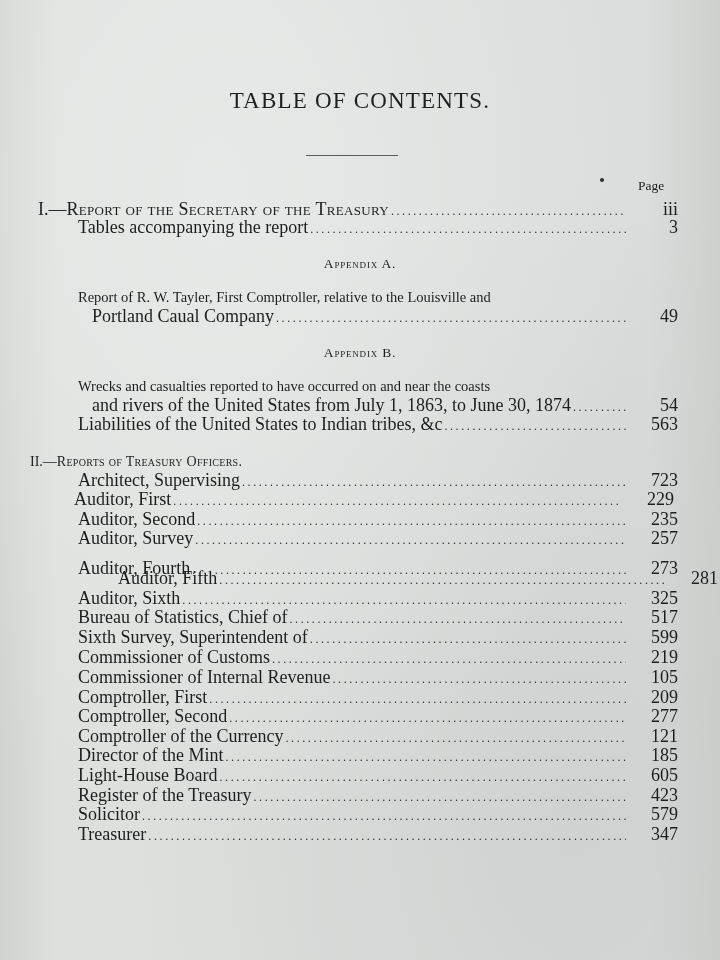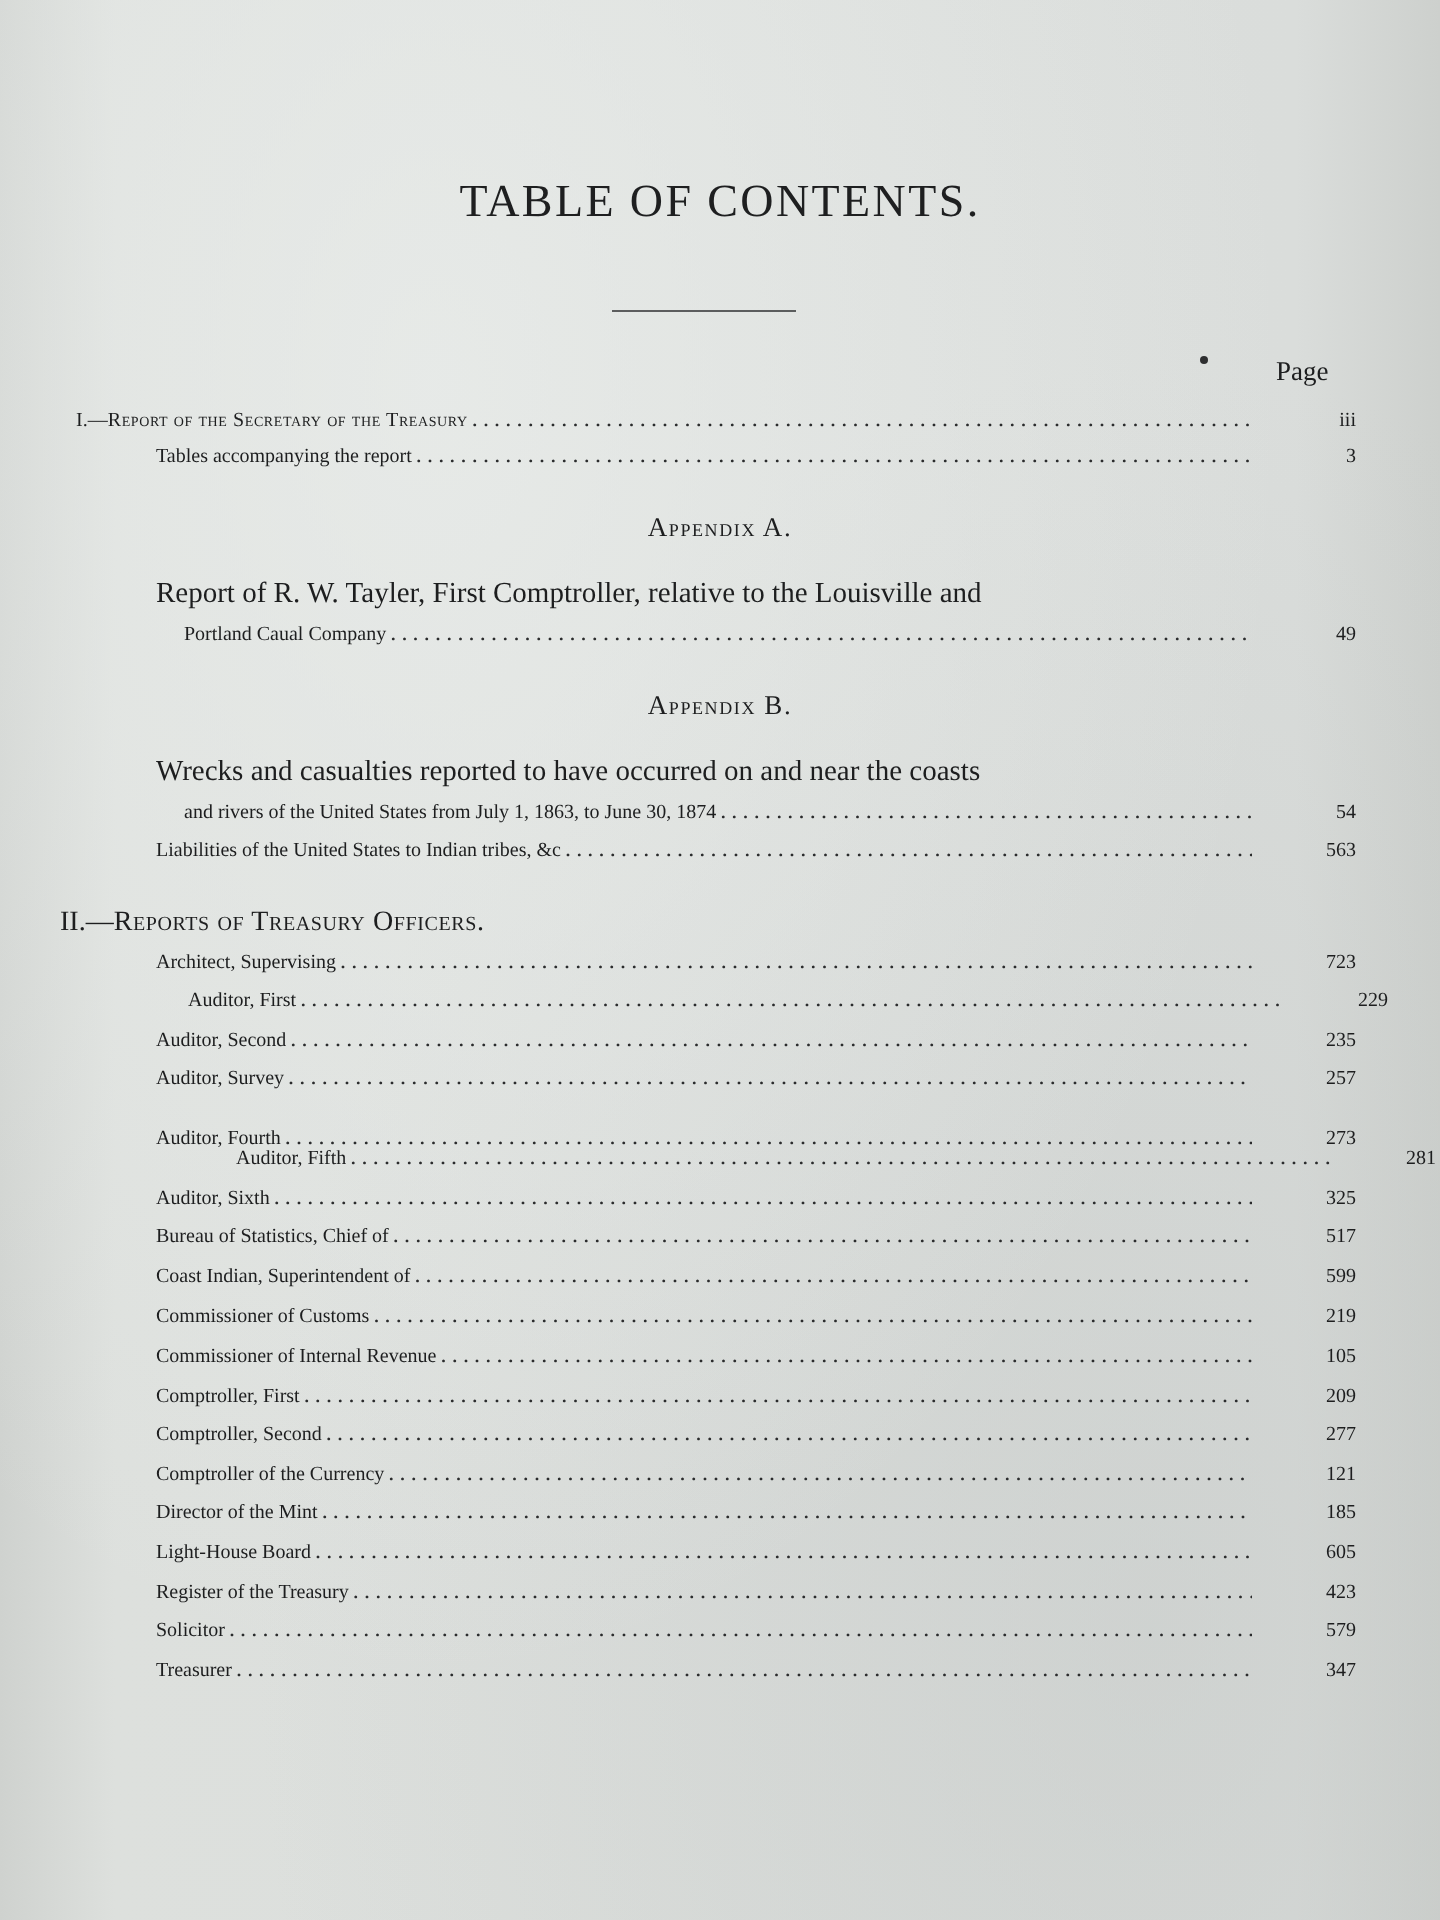--- a/index.html
+++ b/index.html
@@ -55,21 +55,21 @@
     .page-col-header {
       position: absolute;
       left: 638px;
       top: 178px;
       font-size: 13.5px;
     }
     .entry {
       position: absolute;
       display: flex;
       align-items: baseline;
-      font-size: 10px;
+      font-size: 18px;
       line-height: 19px;
       white-space: nowrap;
     }
     .entry .label {
       flex: 0 0 auto;
     }
     .entry .dots {
       flex: 1 1 auto;
       overflow: hidden;
       margin: 0 6px 0 2px;
@@ -161,21 +161,21 @@
   <div class="section-head" style="left:30px; top:452px;">
     <span>II.—</span><span class="sc">Reports of Treasury Officers.</span>
   </div>
 
   <div id="section-two-list">
     <div class="entry" style="left:78px; top:471px; width:600px;">
         <span class="label">Architect, Supervising</span>
         <span class="dots"></span>
         <span class="pg">723</span>
       </div>
-    <div class="entry" style="left:94px; top:490px; width:600px;">
+    <div class="entry" style="left:74px; top:490px; width:600px;">
         <span class="label">Auditor, First</span>
         <span class="dots"></span>
         <span class="pg">229</span>
       </div>
     <div class="entry" style="left:78px; top:510px; width:600px;">
         <span class="label">Auditor, Second</span>
         <span class="dots"></span>
         <span class="pg">235</span>
       </div>
     <div class="entry" style="left:78px; top:529px; width:600px;">
@@ -197,21 +197,21 @@
         <span class="label">Auditor, Sixth</span>
         <span class="dots"></span>
         <span class="pg">325</span>
       </div>
     <div class="entry" style="left:78px; top:608px; width:600px;">
         <span class="label">Bureau of Statistics, Chief of</span>
         <span class="dots"></span>
         <span class="pg">517</span>
       </div>
     <div class="entry" style="left:78px; top:628px; width:600px;">
-        <span class="label">Coast Indian, Superintendent of</span>
+        <span class="label">Sixth Survey, Superintendent of</span>
         <span class="dots"></span>
         <span class="pg">599</span>
       </div>
     <div class="entry" style="left:78px; top:648px; width:600px;">
         <span class="label">Commissioner of Customs</span>
         <span class="dots"></span>
         <span class="pg">219</span>
       </div>
     <div class="entry" style="left:78px; top:668px; width:600px;">
         <span class="label">Commissioner of Internal Revenue</span>

